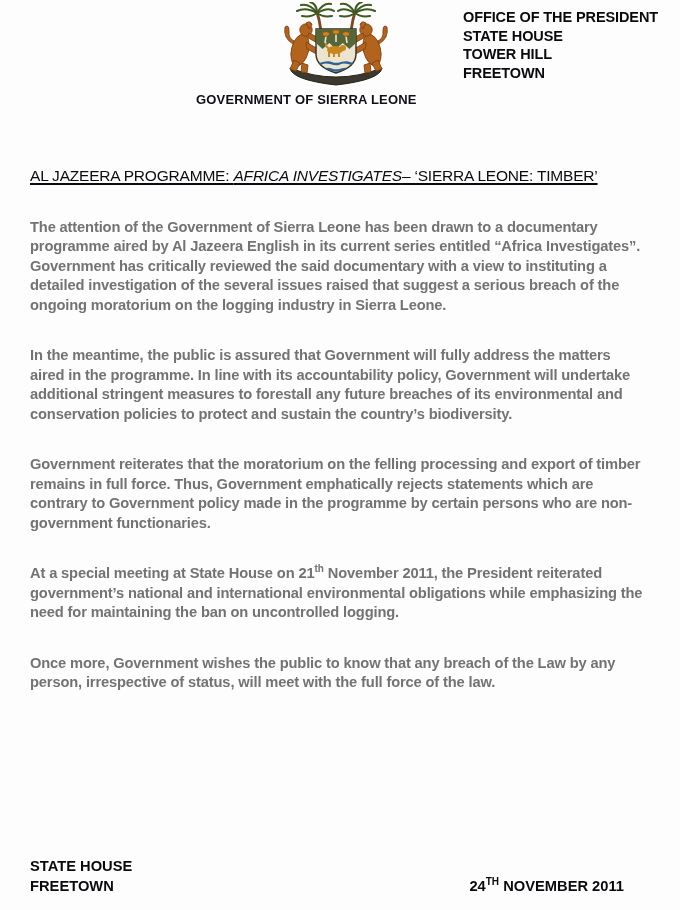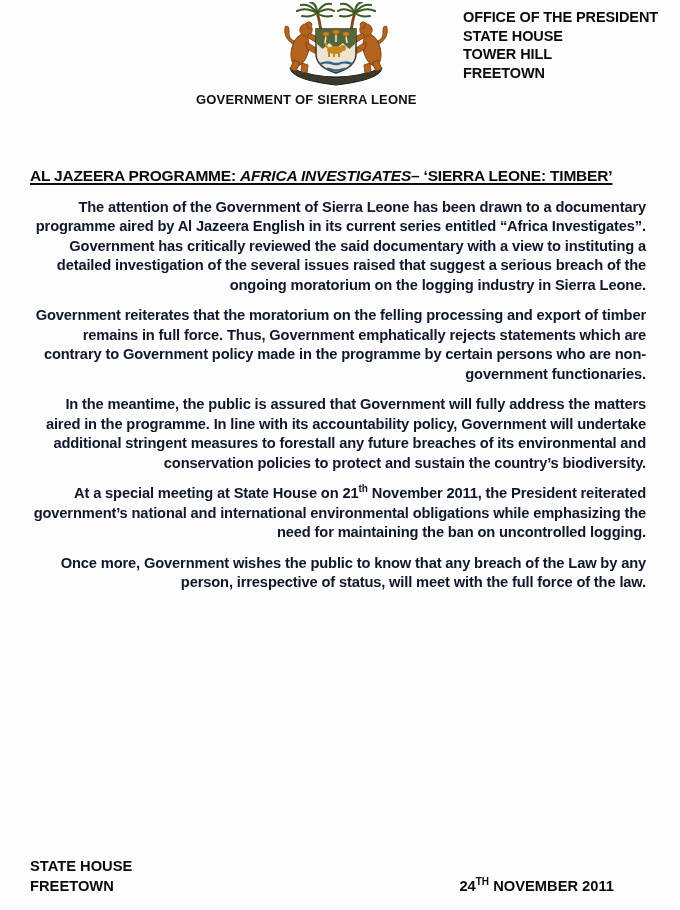--- a/index.html
+++ b/index.html
@@ -34,50 +34,49 @@
     position: absolute; left: 463px; top: 8px;
     font-weight: bold; font-size: 14.5px; line-height: 18.5px;
     letter-spacing: -0.1px; color: #0a0a0e;
     white-space: nowrap;
   }
   
   .doc-title {
     margin-top: 42px;
     max-width: 612px;
     font-size: 15.5px; line-height: 20.5px;
-    font-weight: bold; letter-spacing: -0.2px;
+    font-weight: normal; letter-spacing: -0.2px;
     text-decoration: underline;
     text-underline-offset: 2px;
     text-decoration-thickness: 1.5px;
   }
   .doc-title .em { font-style: italic; }
   .bodycol p {
-    margin-top: 11px;
+    margin-top: 31px;
     max-width: 618px;
     font-weight: bold;
     font-size: 14.7px; line-height: 19.5px;
     letter-spacing: -0.15px;
-    color: #0f172a;
-    text-align: right;
+    color: #737373;
   }
   sup.sp {
     font-size: 10px;
     vertical-align: super;
     line-height: 0;
     letter-spacing: 0;
   }
   
   .docfooter {
     margin-top: auto;
     display: flex; align-items: flex-end;
     font-weight: bold; font-size: 14.7px; line-height: 19.5px;
     color: #0a0a0e;
     padding-bottom: 2px;
   }
-  .date-block { margin-left: auto; margin-right: 32px; white-space: nowrap; text-align: right; }
+  .date-block { margin-left: auto; margin-right: 22px; white-space: nowrap; text-align: right; }
 </style>
 </head>
 <body>
 
 <div class="page">
 
   <header class="letterhead">
 
     <svg class="emblem" width="120" height="92" viewBox="0 0 120 92" aria-hidden="true">
 
@@ -169,22 +168,22 @@
       <div>STATE HOUSE</div>
       <div>TOWER HILL</div>
       <div>FREETOWN</div>
     </div>
   </header>
 
   <main class="bodycol">
     <h1 class="doc-title"><span>AL JAZEERA PROGRAMME: </span><span class="em">AFRICA INVESTIGATES</span><span>– ‘SIERRA LEONE: TIMBER’</span></h1>
 
     <p>The attention of the Government of Sierra Leone has been drawn to a documentary programme aired by Al Jazeera English in its current series entitled “Africa Investigates”. Government has critically reviewed the said documentary with a view to instituting a detailed investigation of the several issues raised that suggest a serious breach of the ongoing moratorium on the logging industry in Sierra Leone.</p>
+    <p>In the meantime, the public is assured that Government will fully address the matters aired in the programme. In line with its accountability policy, Government will undertake additional stringent measures to forestall any future breaches of its environmental and conservation policies to protect and sustain the country’s biodiversity.</p>
     <p>Government reiterates that the moratorium on the felling processing and export of timber remains in full force. Thus, Government emphatically rejects statements which are contrary to Government policy made in the programme by certain persons who are non-government functionaries.</p>
-    <p>In the meantime, the public is assured that Government will fully address the matters aired in the programme. In line with its accountability policy, Government will undertake additional stringent measures to forestall any future breaches of its environmental and conservation policies to protect and sustain the country’s biodiversity.</p>
     <p><span>At a special meeting at State House on 21</span><sup class="sp">th</sup><span> November 2011, the President reiterated government’s national and international environmental obligations while emphasizing the need for maintaining the ban on uncontrolled logging.</span></p>
     <p>Once more, Government wishes the public to know that any breach of the Law by any person, irrespective of status, will meet with the full force of the law.</p>
   </main>
 
   <footer class="docfooter">
     <div class="place-block">
       <div>STATE HOUSE</div>
       <div>FREETOWN</div>
     </div>
     <div class="date-block"><span>24</span><sup class="sp">TH</sup><span> NOVEMBER 2011</span></div>

